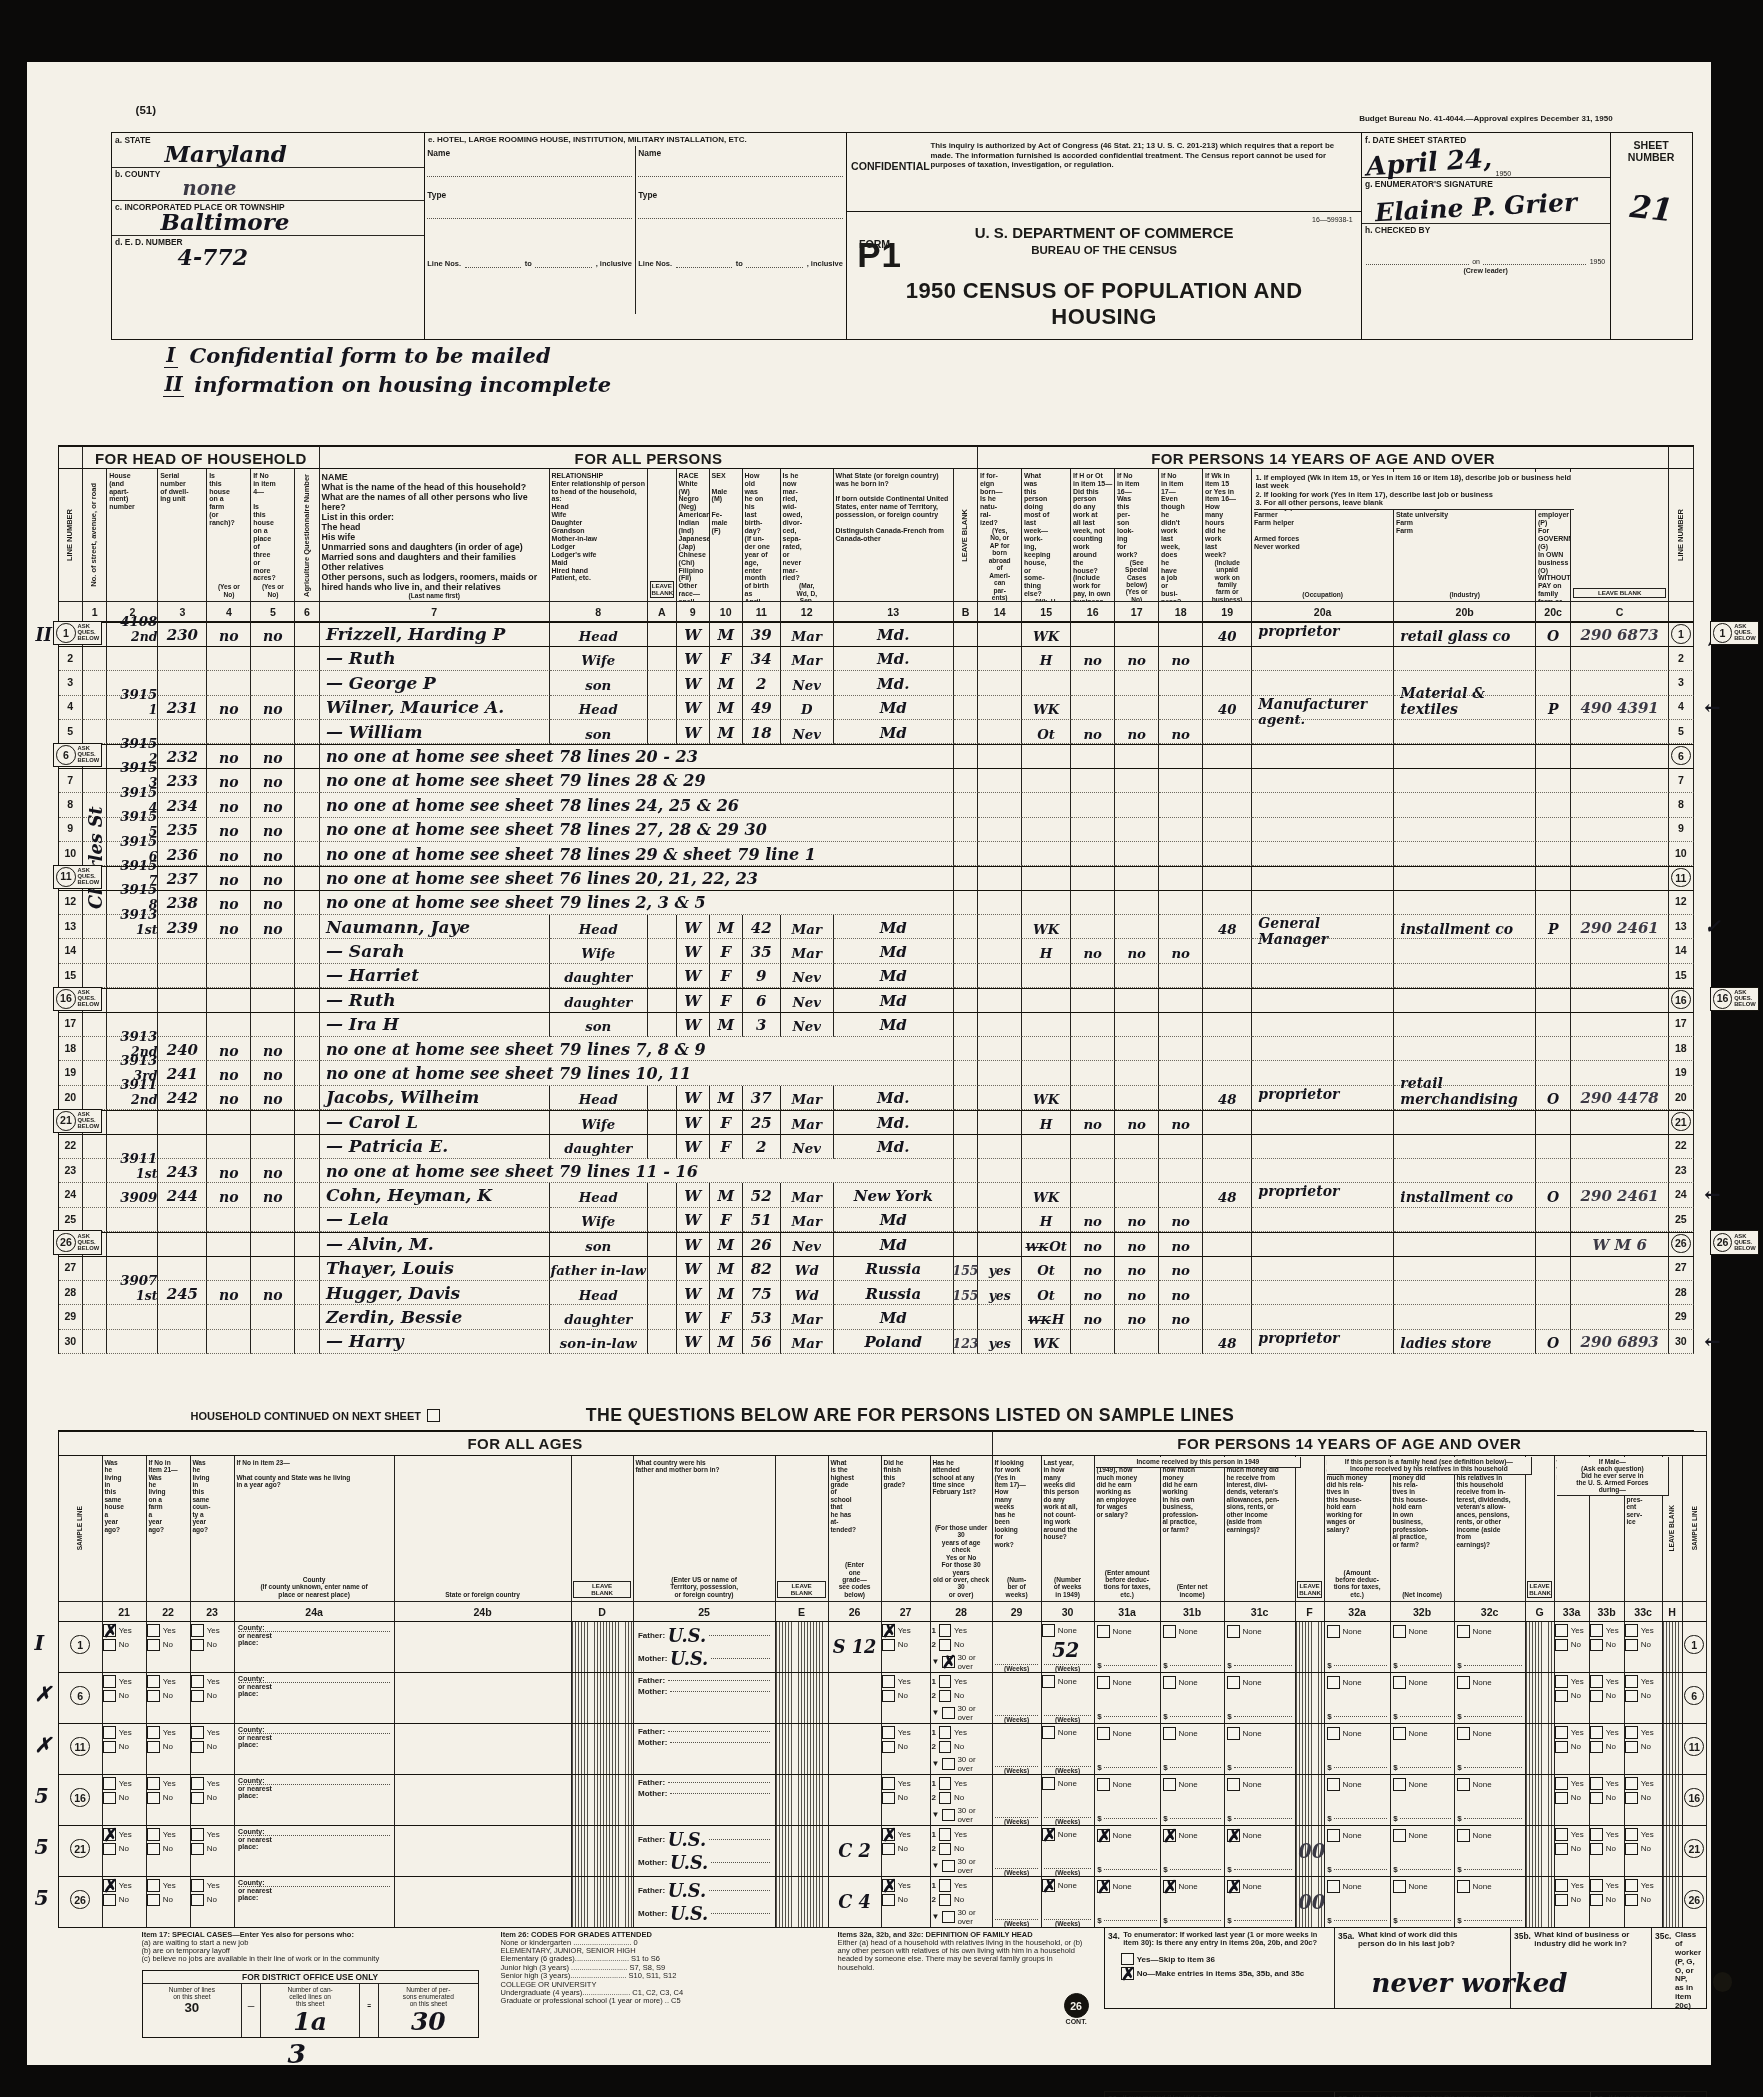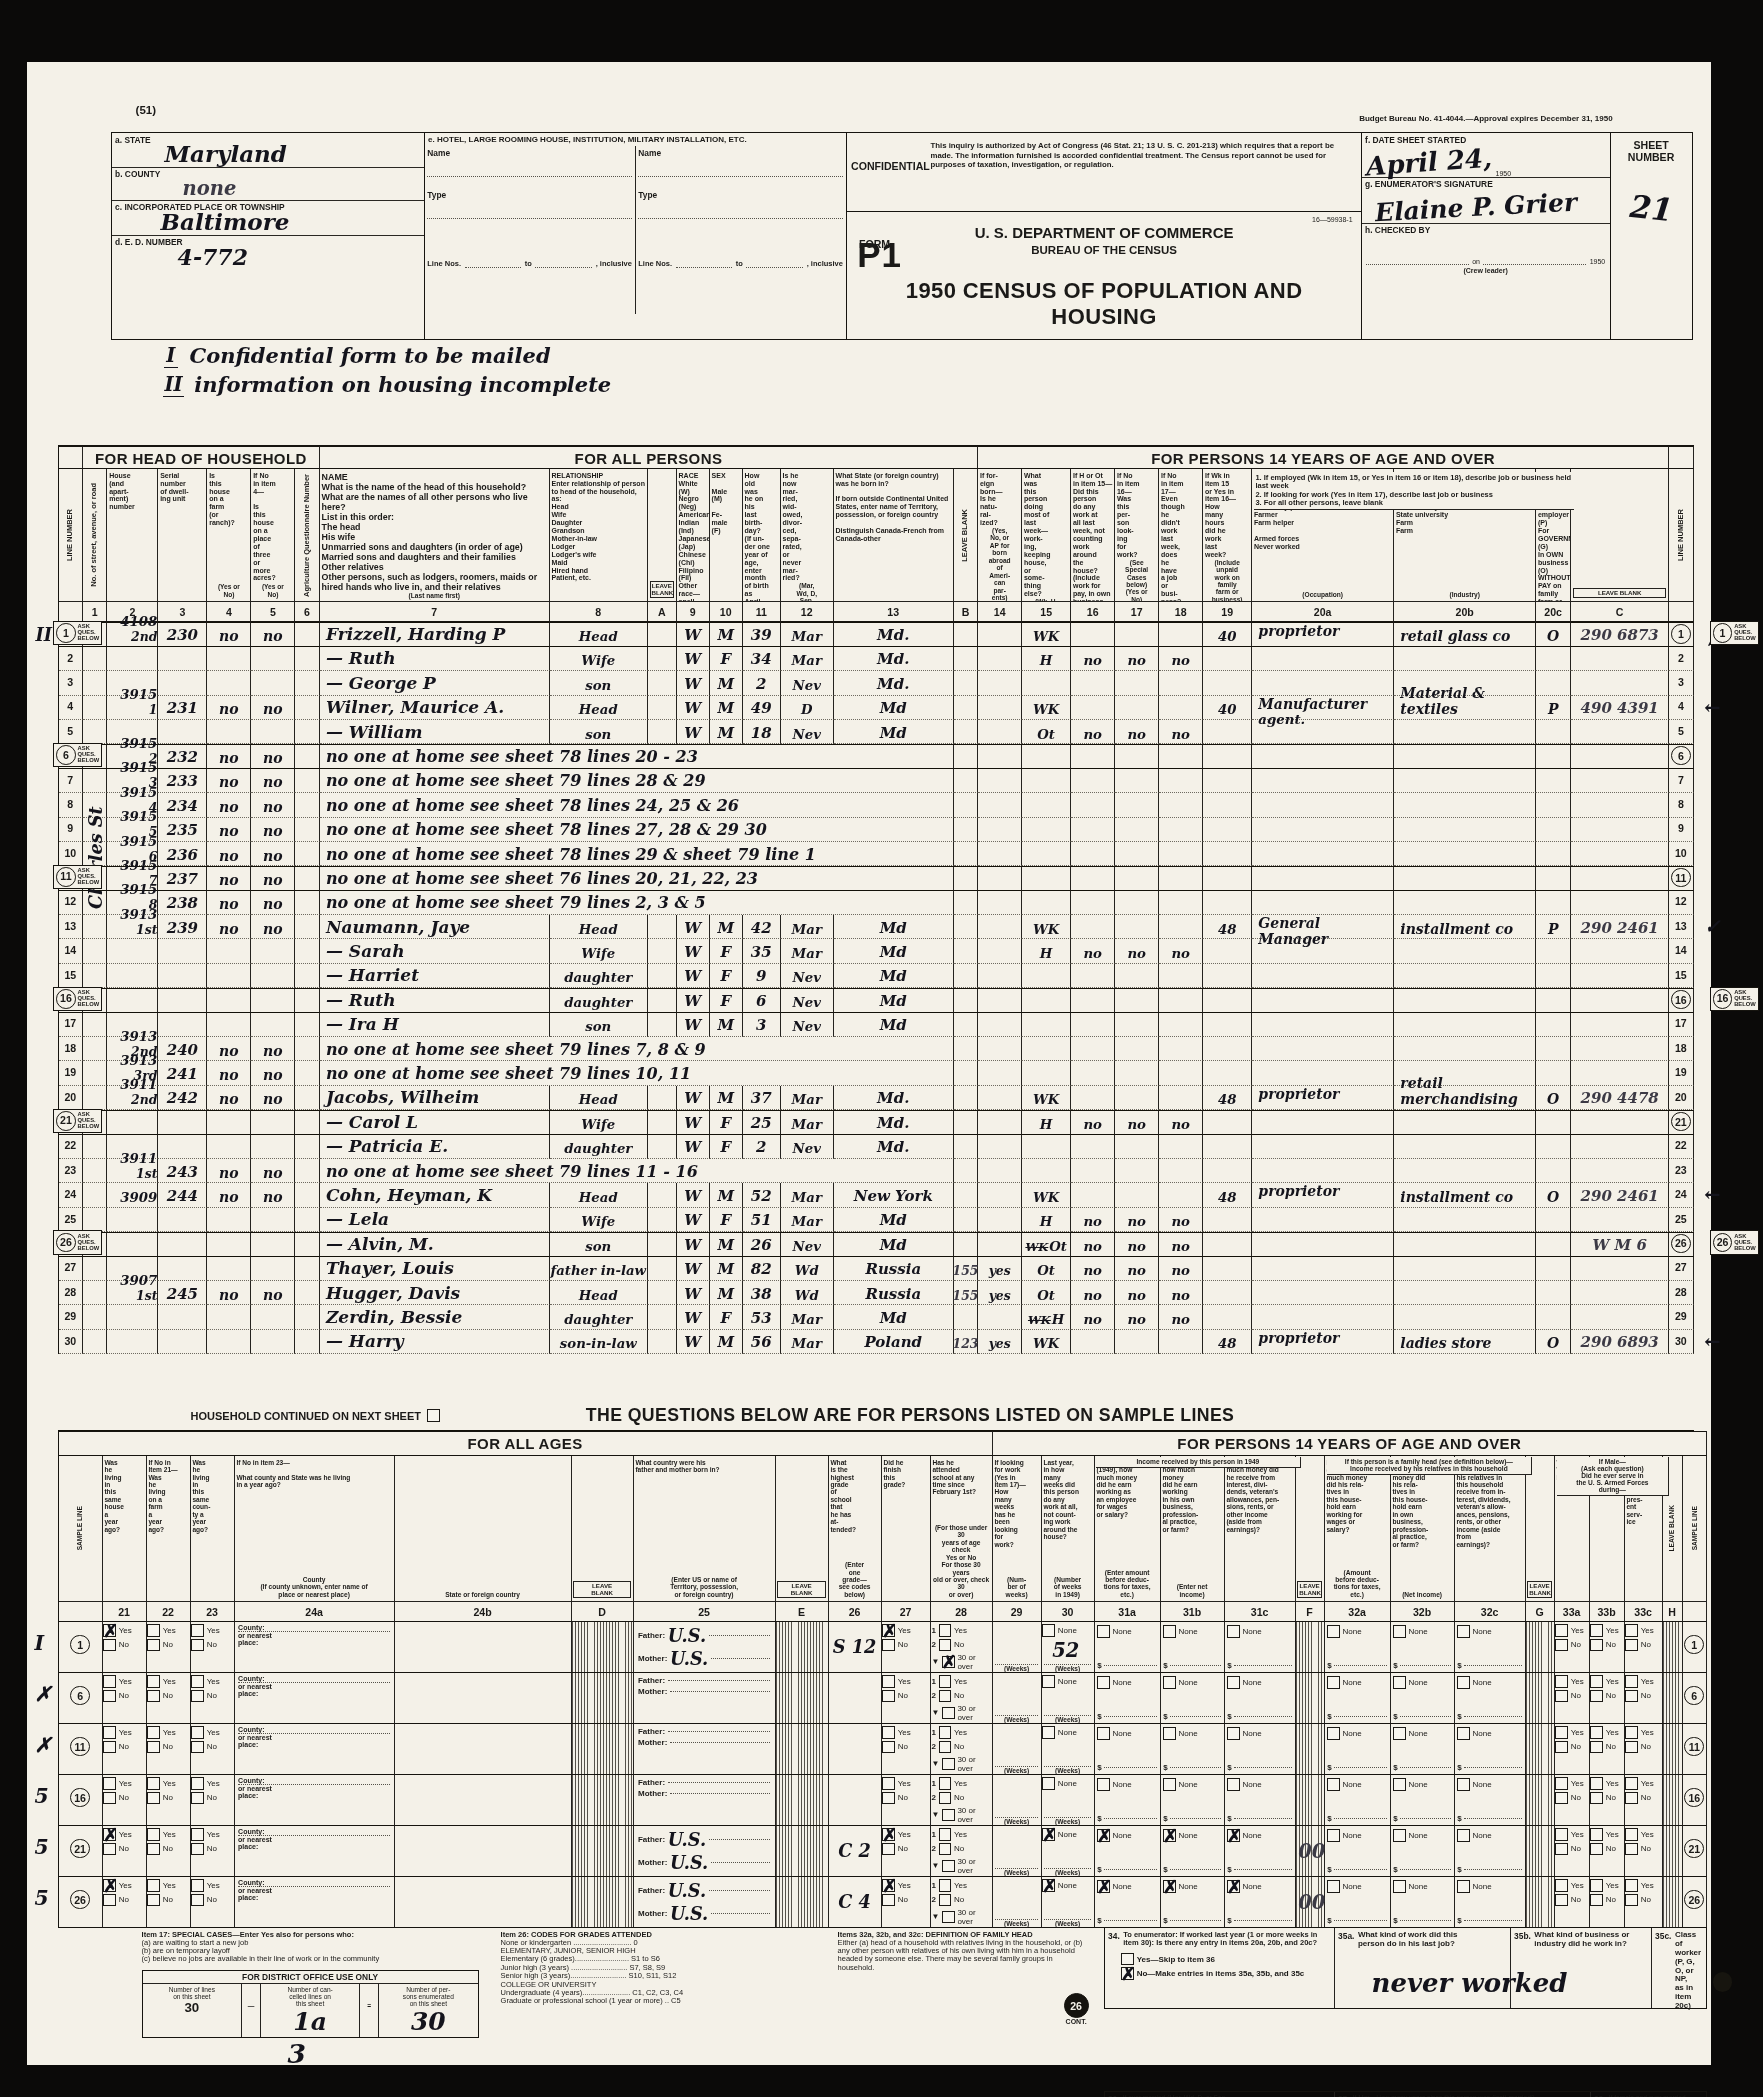--- a/index.html
+++ b/index.html
@@ -1765,21 +1765,21 @@
           <span class="hw" style="font-size: 13.3px;">Head</span>
         </div>
         <div class="cell dcell drow" style="height: 24.4px;"></div>
         <div class="cell dcell drow" style="height: 24.4px;">
           <span class="hw" style="font-size: 15px;">W</span>
         </div>
         <div class="cell dcell drow" style="height: 24.4px;">
           <span class="hw" style="font-size: 15px;">M</span>
         </div>
         <div class="cell dcell drow" style="height: 24.4px;">
-          <span class="hw" style="font-size: 15px;">38</span>
+          <span class="hw" style="font-size: 15px;">75</span>
         </div>
         <div class="cell dcell drow" style="height: 24.4px;">
           <span class="hw" style="font-size: 13.3px;">Wd</span>
         </div>
         <div class="cell dcell drow" style="height: 24.4px;">
           <span class="hw" style="font-size: 15px;">Russia</span>
         </div>
         <div class="cell dcell drow" style="height: 24.4px;">
           <span class="hwl" style="font-size: 12.4px;">155</span>
         </div>

